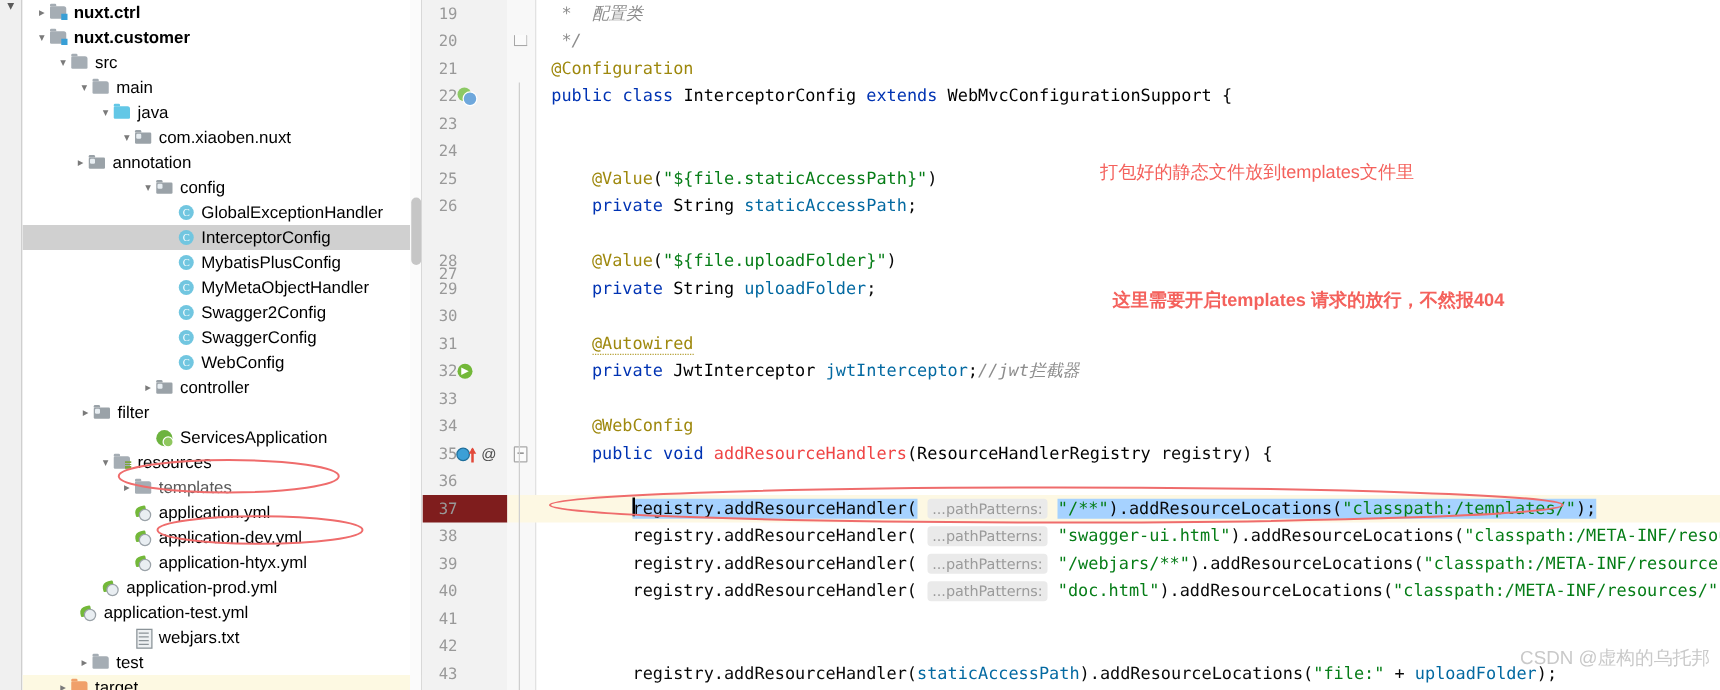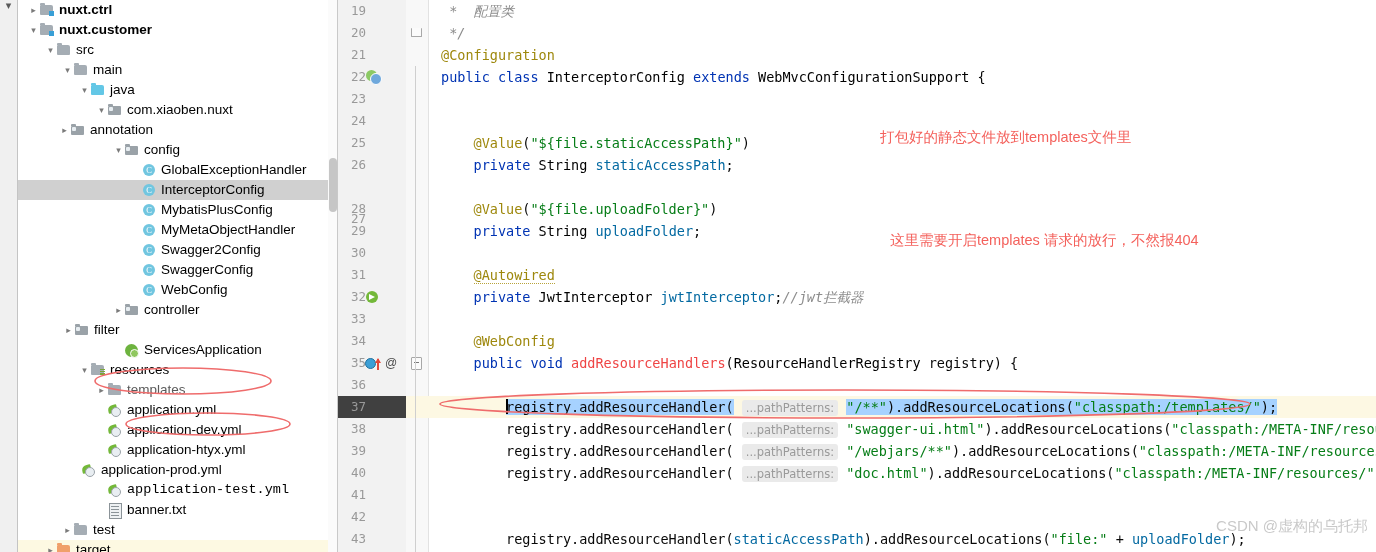--- a/index.html
+++ b/index.html
@@ -71,21 +71,21 @@
     box-shadow:0 3px 0 #8b9398, 0 6px 0 #8b9398, 0 9px 0 #8b9398;}
 
   
   .tree-sb{position:absolute;right:0;top:0;width:9px;height:552px;background:#fbfbfb;}
   .tree-sb .thumb{position:absolute;left:1px;top:158px;width:8px;height:54px;background:#c6c6c6;border-radius:4px;}
 
   
   .editor{flex:1;height:552px;position:relative;background:#ffffff;overflow:hidden;}
   .gutter{position:absolute;left:0;top:0;width:68px;height:552px;background:#f2f2f2;}
   .gutter-line{position:absolute;left:0;width:68px;height:22px;}
-  .gutter-line.hl{background:#404040;}
+  .gutter-line.hl{background:#7f1d1d;}
   .lno{position:absolute;right:40px;top:0;line-height:22px;font-family:"DejaVu Sans Mono", monospace;font-size:12.5px;color:#999999;}
   .foldcol{position:absolute;left:68px;top:0;width:22px;height:552px;background:#f8f8f8;border-right:1px solid #e2e2e2;}
   .code{position:absolute;left:90px;top:0;right:0;height:411px;}
   .cline{
     position:absolute;left:0;right:0;height:22px;line-height:22px;white-space:pre;
     font-family:"DejaVu Sans Mono", monospace;font-size:13.5px;color:#080808;
     padding-left:13px;
   }
   .cline.hl{background:#fdf8e3;}
 
@@ -163,25 +163,25 @@
               <span class="dot"></span>
             </span></span><span class="lbl">application-dev.yml</span></div>
         <div class="row" style="padding-left: 78px;"><span class="arrow blank">&nbsp;</span><span class="ico"><span class="ymlico">
               <span class="leaf"></span>
               <span class="dot"></span>
             </span></span><span class="lbl">application-htyx.yml</span></div>
         <div class="row" style="padding-left: 52px;"><span class="arrow blank">&nbsp;</span><span class="ico"><span class="ymlico">
               <span class="leaf"></span>
               <span class="dot"></span>
             </span></span><span class="lbl">application-prod.yml</span></div>
-        <div class="row" style="padding-left: 78px; font-family: Liberation Mono, monospace;"><span class="arrow blank">&nbsp;</span><span class="ico"><span class="ymlico">
+        <div class="row" style="padding-left: 34px;"><span class="arrow blank">&nbsp;</span><span class="ico"><span class="ymlico">
               <span class="leaf"></span>
               <span class="dot"></span>
             </span></span><span class="lbl">application-test.yml</span></div>
-        <div class="row" style="padding-left: 78px;"><span class="arrow blank">&nbsp;</span><span class="ico"><span class="txtico"></span></span><span class="lbl">banner.txt</span></div>
+        <div class="row" style="padding-left: 78px;"><span class="arrow blank">&nbsp;</span><span class="ico"><span class="txtico"></span></span><span class="lbl">webjars.txt</span></div>
         <div class="row" style="padding-left: 44px;"><span class="arrow">▸</span><span class="ico"><span class="fold gray"></span></span><span class="lbl">test</span></div>
         <div class="row target-row" style="padding-left: 27px;"><span class="arrow">▸</span><span class="ico"><span class="fold orange"></span></span><span class="lbl">target</span></div>
       </div>
     <div class="tree-sb">
       <div class="thumb"></div>
     </div>
   </div>
 
   <div class="editor">
     <div class="gutter" id="gutter">
@@ -319,16 +319,16 @@
       </div>
   </div>
 
   <svg class="overlay" viewBox="0 0 1376 552">
     <ellipse cx="183" cy="381" rx="88" ry="13" fill="none" stroke="#ef6c6c" stroke-width="1.6"></ellipse>
     <ellipse cx="208" cy="424" rx="82" ry="11" fill="none" stroke="#ef6c6c" stroke-width="1.6"></ellipse>
     <ellipse cx="845" cy="404" rx="405" ry="14" fill="none" stroke="#ef6c6c" stroke-width="1.6"></ellipse>
   </svg>
 
   <div class="note" style="left:880px;top:128px;">打包好的静态文件放到templates文件里</div>
-  <div class="note" style="left:890px;top:231px;">这里需要开启templates 请求的放行，不然报404</div>
+  <div class="note" style="left:890px;top:231px;font-weight:bold;">这里需要开启templates 请求的放行，不然报404</div>
 
   <div class="watermark">CSDN @虚构的乌托邦</div>
 </div>
 
 </body></html>

